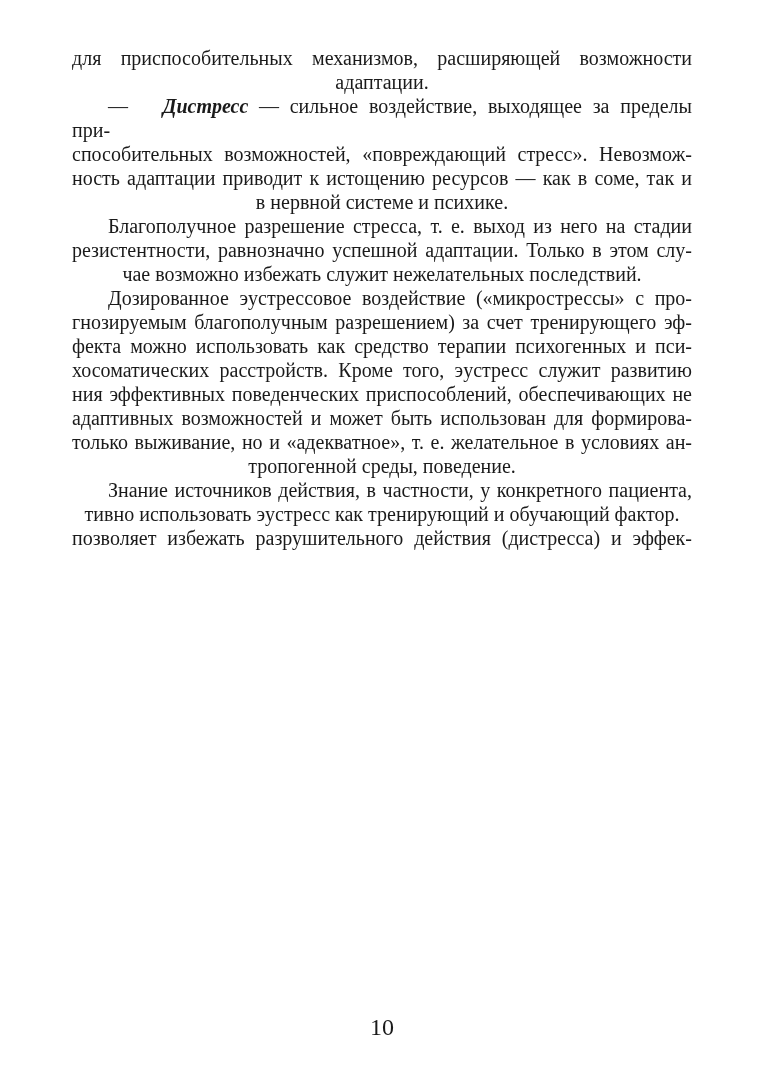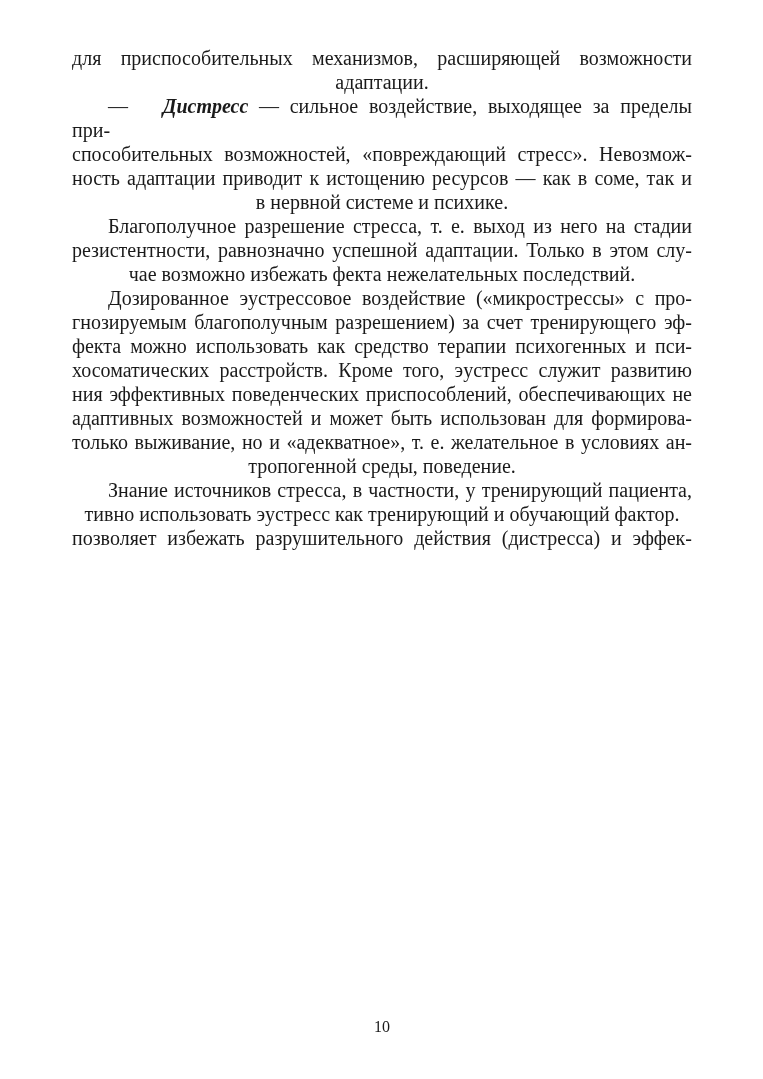--- a/index.html
+++ b/index.html
@@ -43,21 +43,21 @@
     font-weight: bold;
     font-style: italic;
     margin-left: 24px;
   }
   .page-number {
     position: absolute;
     left: 72px;
     top: 1015px;
     width: 620px;
     text-align: center;
-    font-size: 16px;
+    font-size: 24px;
     line-height: 24px;
     color: #1a1a1a;
   }
 </style>
 </head>
 <body>
 
 <div class="page">
   <div class="text-block">
       <div class="paragraph">
@@ -66,32 +66,32 @@
       </div>
       <div class="paragraph">
         <div class="line just indent"><span>— </span><span class="bi">Дистресс</span><span> — сильное воздействие, выходящее за пределы при-</span></div>
         <div class="line just"><span>способительных возможностей, «повреждающий стресс». Невозмож-</span></div>
         <div class="line just"><span>ность адаптации приводит к истощению ресурсов — как в соме, так и</span></div>
         <div class="line"><span>в нервной системе и психике.</span></div>
       </div>
       <div class="paragraph">
         <div class="line just indent"><span>Благополучное разрешение стресса, т. е. выход из него на стадии</span></div>
         <div class="line just"><span>резистентности, равнозначно успешной адаптации. Только в этом слу-</span></div>
-        <div class="line"><span>чае возможно избежать фекта нежелательных последствий.</span></div>
+        <div class="line"><span>чае возможно избежать служит нежелательных последствий.</span></div>
       </div>
       <div class="paragraph">
         <div class="line just indent"><span>Дозированное эустрессовое воздействие («микрострессы» с про-</span></div>
         <div class="line just"><span>гнозируемым благополучным разрешением) за счет тренирующего эф-</span></div>
         <div class="line just"><span>фекта можно использовать как средство терапии психогенных и пси-</span></div>
         <div class="line just"><span>хосоматических расстройств. Кроме того, эустресс служит развитию</span></div>
         <div class="line just"><span>ния эффективных поведенческих приспособлений, обеспечивающих не</span></div>
         <div class="line just"><span>адаптивных возможностей и может быть использован для формирова-</span></div>
         <div class="line just"><span>только выживание, но и «адекватное», т. е. желательное в условиях ан-</span></div>
         <div class="line"><span>тропогенной среды, поведение.</span></div>
       </div>
       <div class="paragraph">
-        <div class="line just indent"><span>Знание источников стресса, в частности, у тренирующий пациента,</span></div>
+        <div class="line just indent"><span>Знание источников действия, в частности, у конкретного пациента,</span></div>
         <div class="line"><span>тивно использовать эустресс как тренирующий и обучающий фактор.</span></div>
         <div class="line just"><span>позволяет избежать разрушительного действия (дистресса) и эффек-</span></div>
       </div>
     </div>
   <div class="page-number">10</div>
 </div>
 
 </body></html>

